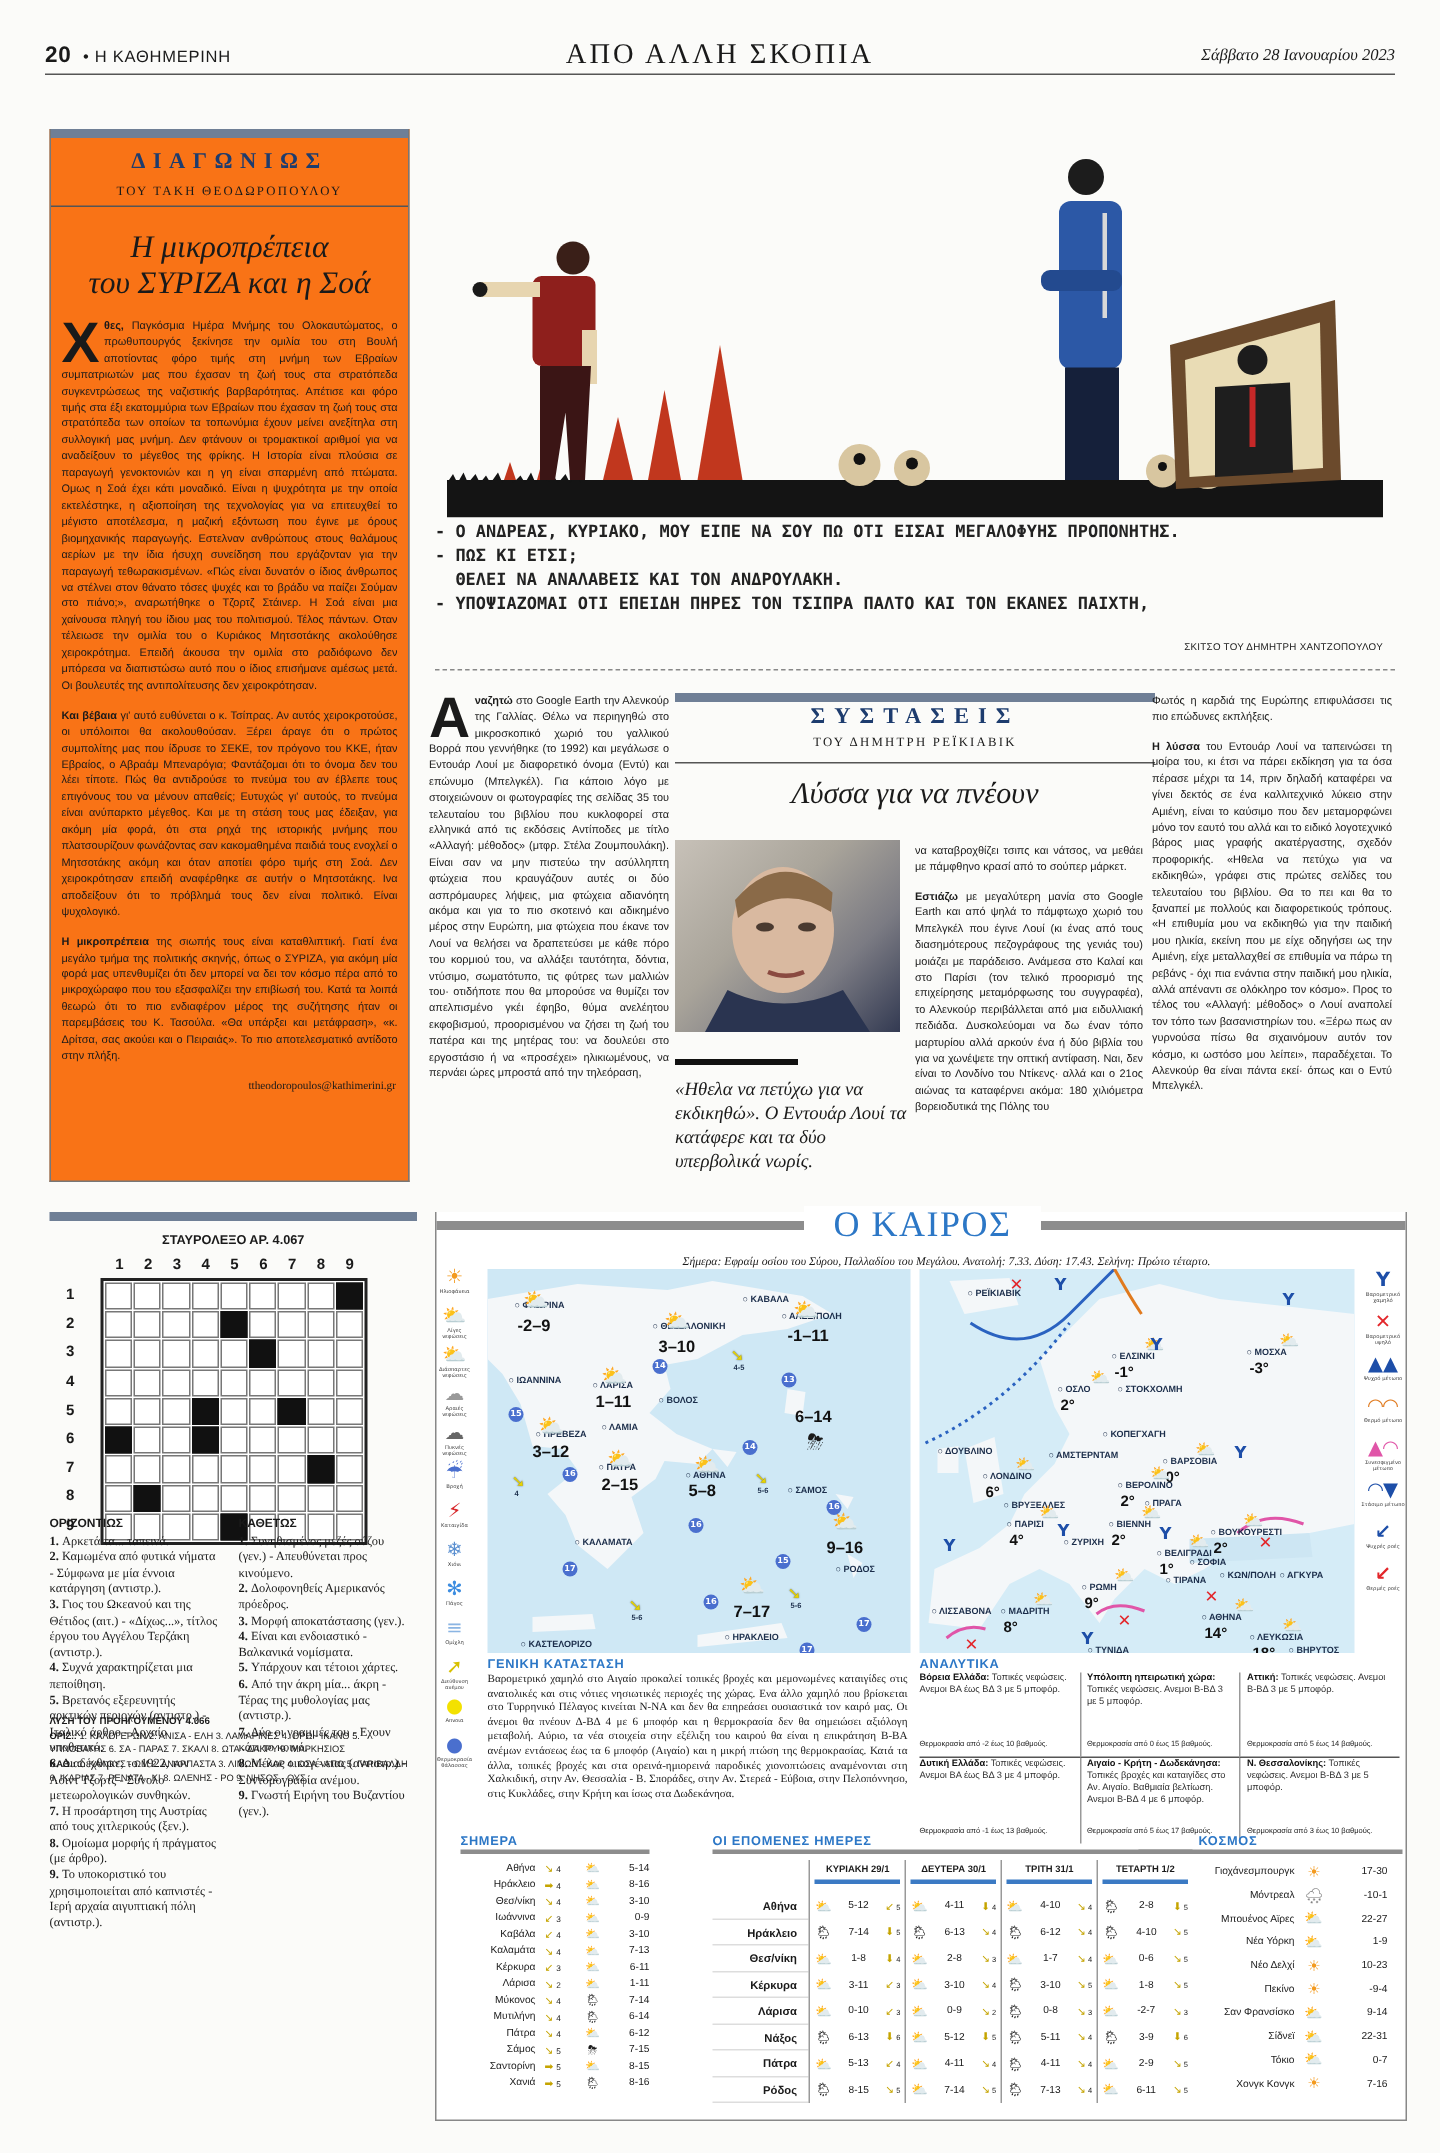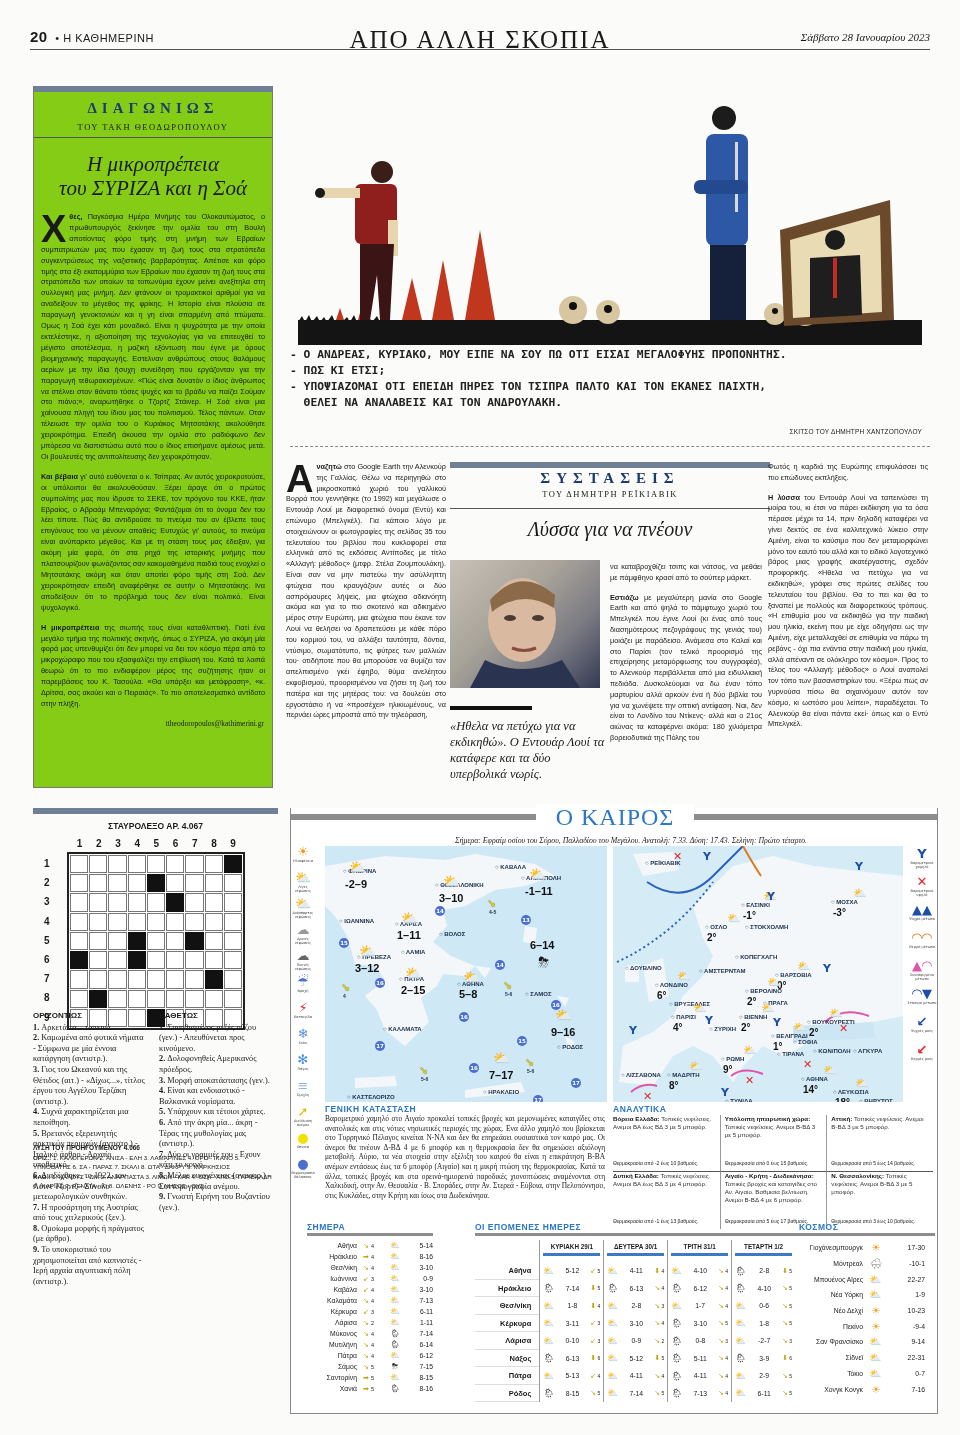--- a/index.html
+++ b/index.html
@@ -3,25 +3,25 @@
 <meta charset="utf-8">
 <style>
   * { box-sizing: border-box; margin: 0; padding: 0; }
   html, body { width: 960px; height: 1435px; background: #fbfbf9; overflow: hidden; }
   body { position: relative; font-family: "DejaVu Sans", sans-serif; color: #1a1a1a; }
 
   
   .page-header { position: absolute; left: 30px; top: 26px; width: 900px; height: 24px; border-bottom: 1px solid #555; }
   .ph-left { position: absolute; left: 0; top: 2px; font-family: "Liberation Sans", sans-serif; font-size: 11px; letter-spacing: 0.5px; }
   .ph-left .num { font-weight: bold; font-size: 15px; margin-right: 4px; }
-  .ph-center { position: absolute; left: 0; right: 0; top: 0; text-align: center; font-family: "Liberation Serif", serif; font-size: 25px; letter-spacing: 2px; }
+  .ph-center { position: absolute; left: 0; right: 0; top: 0; text-align: center; font-family: "Liberation Serif", serif; font-size: 19px; letter-spacing: 2px; }
   .ph-right { position: absolute; right: 0; top: 5px; font-family: "Liberation Serif", serif; font-style: italic; font-size: 11px; }
 
   
-  .diag { position: absolute; left: 33px; top: 86px; width: 240px; height: 702px; border: 1px solid #777; border-top: none; background: #84cc16; }
+  .diag { position: absolute; left: 33px; top: 86px; width: 240px; height: 702px; border: 1px solid #777; border-top: none; background: #f97316; }
   .band { height: 6px; background: #6f7f96; }
   .diag-title { text-align: center; font-family: "Liberation Serif", serif; font-weight: bold; color: #1d3c6e; font-size: 15px; letter-spacing: 5px; margin-top: 8px; }
   .diag-author { text-align: center; font-family: "Liberation Serif", serif; font-size: 8.5px; letter-spacing: 1.5px; margin-top: 5px; padding-bottom: 5px; border-bottom: 1px solid #555; }
   .diag-head { text-align: center; font-family: "Liberation Serif", serif; font-style: italic; font-size: 21px; line-height: 24px; margin: 14px 6px 12px; }
   .body-text { font-family: "Liberation Sans", sans-serif; font-size: 7.3px; line-height: 10.9px; text-align: justify; padding: 0 7px; }
   .body-text p { margin-bottom: 9px; }
   .body-text b { font-weight: bold; }
   .dropcap { float: left; font-family: "Liberation Sans", sans-serif; font-weight: bold; font-size: 38px; line-height: 30px; margin: 2px 3px 0 0; }
   .email { text-align: right; font-family: "Liberation Serif", serif; font-size: 7.5px; padding: 0 8px; margin-top: 6px; }
 
@@ -192,22 +192,22 @@
     <polygon points="490,140 600,110 604,230 494,236" fill="#6b4a2c"></polygon>
     <polygon points="500,150 590,125 592,222 503,228" fill="#e9dcb5"></polygon>
     <circle cx="545" cy="150" r="10" fill="#1c1c1c"></circle>
     <path d="M520 168 L570 165 L572 225 L520 228 Z" fill="#1e1e1e"></path>
     <rect x="543" y="168" width="4" height="40" fill="#c62828"></rect>
   </svg>
 </div>
 <div class="caption">
   <div>- Ο ΑΝΔΡΕΑΣ, ΚΥΡΙΑΚΟ, ΜΟΥ ΕΙΠΕ ΝΑ ΣΟΥ ΠΩ ΟΤΙ ΕΙΣΑΙ ΜΕΓΑΛΟΦΥΗΣ ΠΡΟΠΟΝΗΤΗΣ.</div>
   <div>- ΠΩΣ ΚΙ ΕΤΣΙ;</div>
+  <div style="white-space:pre">  ΘΕΛΕΙ ΝΑ ΑΝΑΛΑΒΕΙΣ ΚΑΙ ΤΟΝ ΑΝΔΡΟΥΛΑΚΗ.</div>
   <div>- ΥΠΟΨΙΑΖΟΜΑΙ ΟΤΙ ΕΠΕΙΔΗ ΠΗΡΕΣ ΤΟΝ ΤΣΙΠΡΑ ΠΑΛΤΟ ΚΑΙ ΤΟΝ ΕΚΑΝΕΣ ΠΑΙΧΤΗ,</div>
-  <div style="white-space:pre">  ΘΕΛΕΙ ΝΑ ΑΝΑΛΑΒΕΙΣ ΚΑΙ ΤΟΝ ΑΝΔΡΟΥΛΑΚΗ.</div>
 </div>
 <div class="credit">ΣΚΙΤΣΟ ΤΟΥ ΔΗΜΗΤΡΗ ΧΑΝΤΖΟΠΟΥΛΟΥ</div>
 <div class="dash-line"></div>
 
 <div class="col-anaz">
   <div class="body-text">
     <p><span class="dropcap">Α</span><b>ναζητώ</b><span> στο Google Earth την Αλενκούρ της Γαλλίας. Θέλω να περιηγηθώ στο μικροσκοπικό χωριό του γαλλικού Βορρά που γεννήθηκε (το 1992) και μεγάλωσε ο Εντουάρ Λουί με διαφορετικό όνομα (Εντύ) και επώνυμο (Μπελγκέλ). Για κάποιο λόγο με στοιχειώνουν οι φωτογραφίες της σελίδας 35 του τελευταίου του βιβλίου που κυκλοφορεί στα ελληνικά από τις εκδόσεις Αντίποδες με τίτλο «Αλλαγή: μέθοδος» (μτφρ. Στέλα Ζουμπουλάκη). Είναι σαν να μην πιστεύω την ασύλληπτη φτώχεια που κραυγάζουν αυτές οι δύο ασπρόμαυρες λήψεις, μια φτώχεια αδιανόητη ακόμα και για το πιο σκοτεινό και αδικημένο μέρος στην Ευρώπη, μια φτώχεια που έκανε τον Λουί να θελήσει να δραπετεύσει με κάθε πόρο του κορμιού του, να αλλάξει ταυτότητα, δόντια, ντύσιμο, σωματότυπο, τις φύτρες των μαλλιών του· οτιδήποτε που θα μπορούσε να θυμίζει τον απελπισμένο γκέι έφηβο, θύμα ανελέητου εκφοβισμού, προορισμένου να ζήσει τη ζωή του πατέρα και της μητέρας του: να δουλεύει στο εργοστάσιο ή να «προσέχει» ηλικιωμένους, να περνάει ώρες μπροστά από την τηλεόραση,</span></p>
   </div>
 </div>
 

